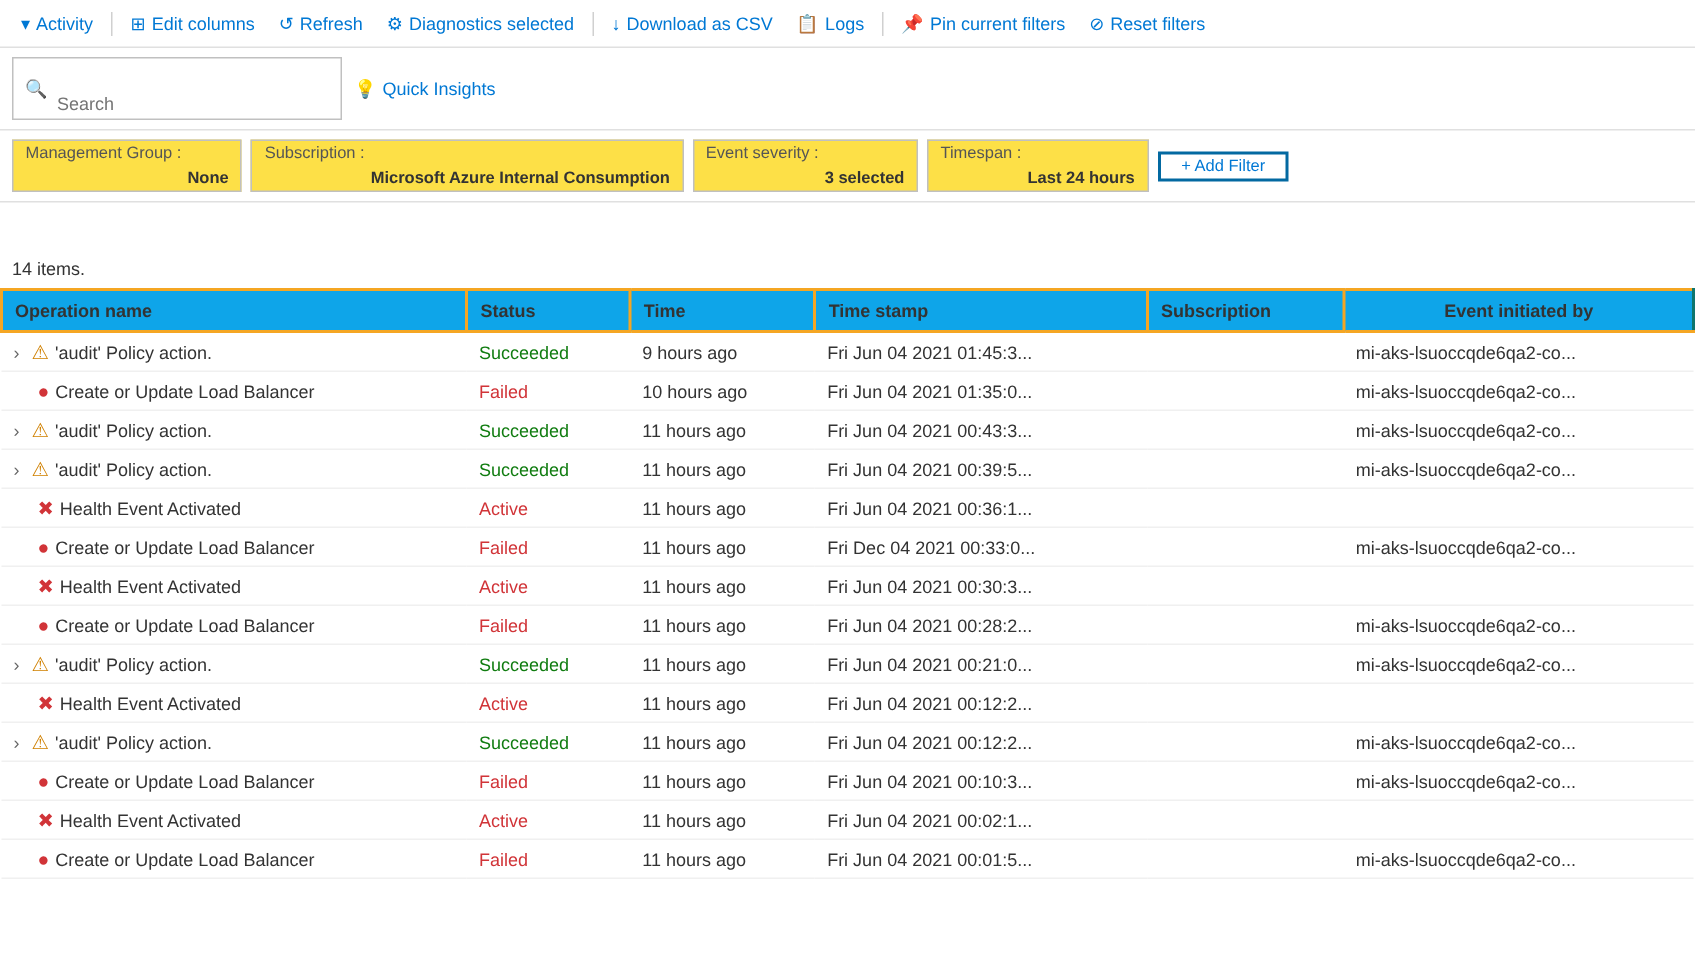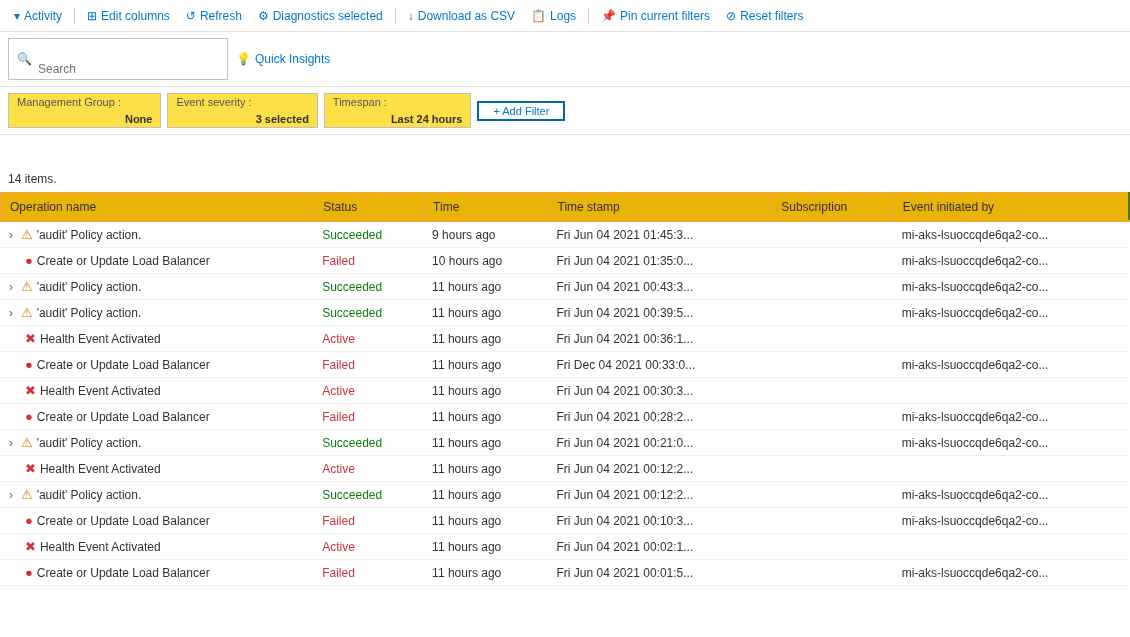--- a/index.html
+++ b/index.html
@@ -52,25 +52,25 @@
       border: 2px solid #0369a1; padding: 2px 14px;
       font-size: 11px; cursor: pointer; color: #0078d4;
     }
 
     
     .items-count { padding: 6px 8px; font-size: 12px; color: #333; margin-top: 31px; }
 
     
     .data-table { width: 100%; border-collapse: collapse; }
     .table-header-row th {
-      padding: 6px 8px; text-align: left; font-size: 12px; font-weight: 400;
-      border: 2px solid #f5a623; background: #eab308; white-space: nowrap; margin-top: 45px;
+      padding: 6px 8px; text-align: left; font-size: 12px; font-weight: 700;
+      border: 2px solid #f5a623; background: #0ea5e9; white-space: nowrap; margin-top: 45px;
     }
     .table-header-row th:first-child { border-left: 2px solid #f5a623; }
-    .table-header-row th:last-child { border-right: 2px solid #4d7c0f; }
+    .table-header-row th:last-child { border-right: 2px solid #0f766e; text-align: center; }
 
     .data-table tbody tr { border-bottom: 1px solid #f0f0f0; }
     .data-table tbody td { padding: 5px 8px; font-size: 12px; vertical-align: middle; }
 
     .expand-btn { cursor: pointer; color: #666; margin-right: 4px; }
     .status-succeeded { color: #107c10; }
     .status-failed { color: #d13438; }
     .status-active { color: #d13438; }
 
     .icon-warning { color: #d08000; font-size: 13px; }
@@ -130,20 +130,24 @@
   <div class="quick-insights">
     <span>💡</span>
     <span>Quick Insights</span>
   </div>
 </div>
 
 <div class="filter-bar">
   <div class="filter-chip">
     <span class="label">Management Group :</span>
     <span class="value">None</span>
+  </div>
+  <div class="filter-chip">
+    <span class="label">Subscription :</span>
+    <span class="value">Microsoft Azure Internal Consumption</span>
   </div>
   <div class="filter-chip">
     <span class="label">Event severity :</span>
     <span class="value">3 selected</span>
   </div>
   <div class="filter-chip">
     <span class="label">Timespan :</span>
     <span class="value">Last 24 hours</span>
   </div>
   <div class="add-filter">

